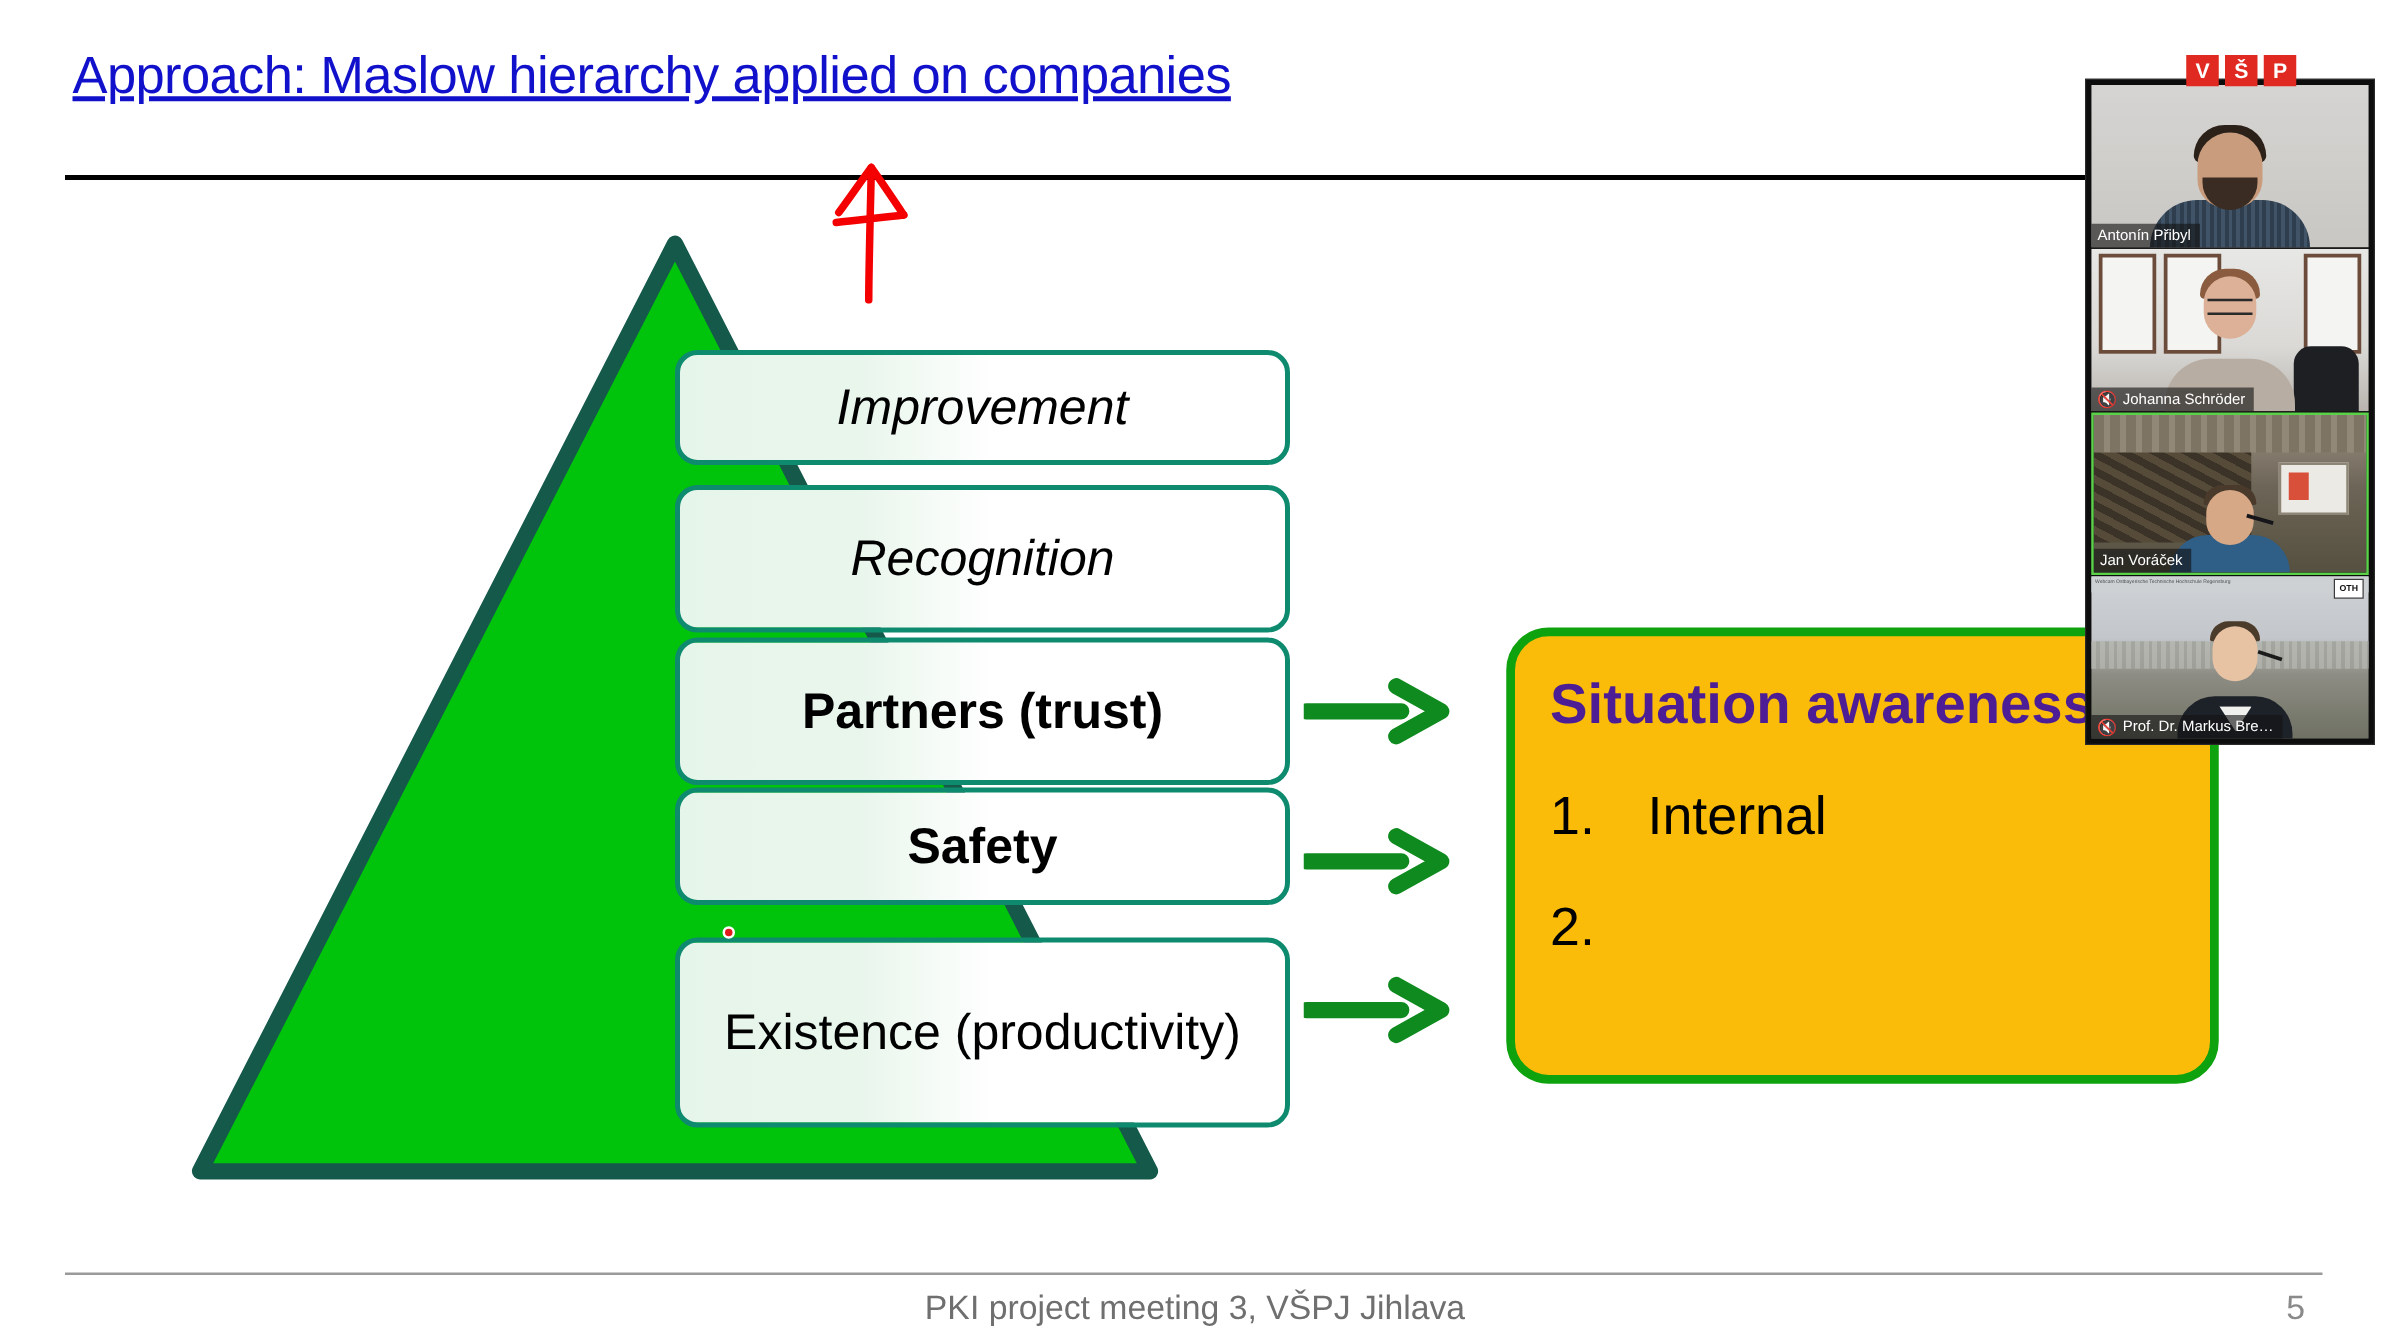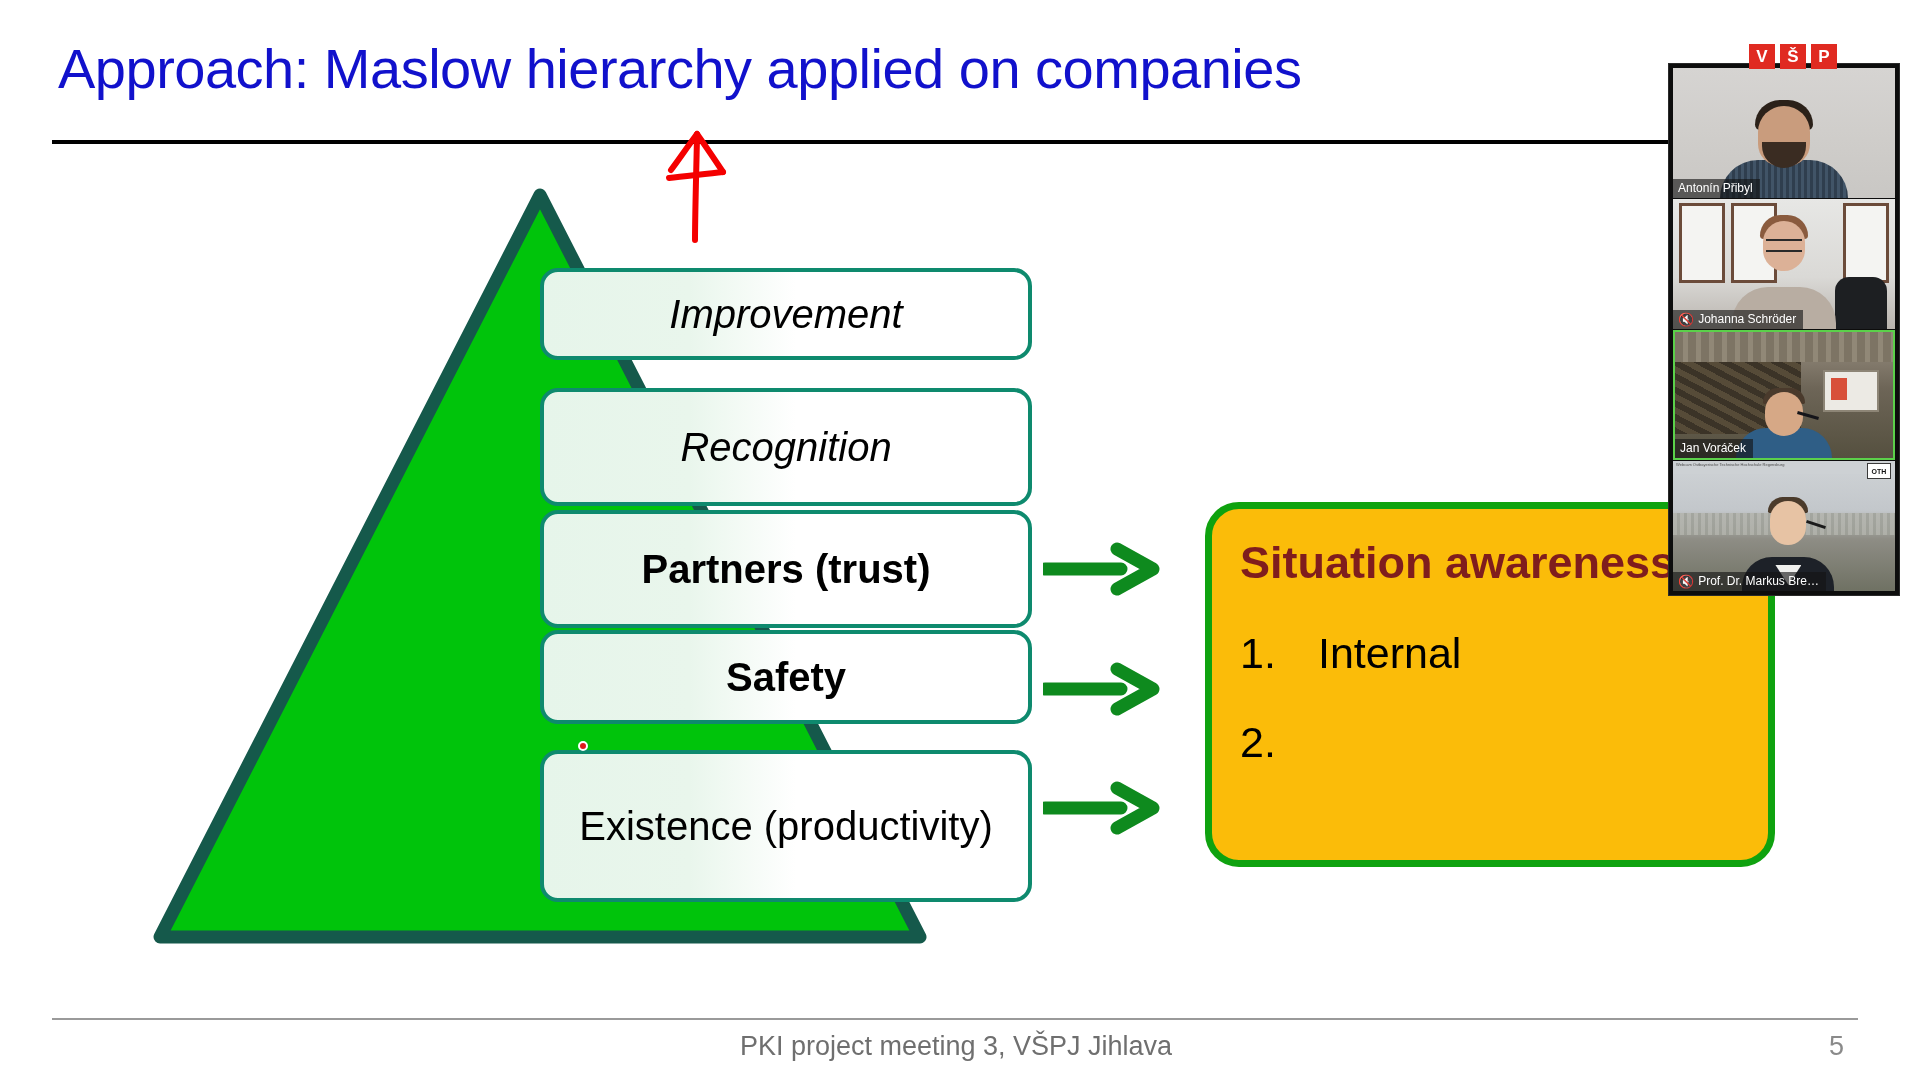--- a/index.html
+++ b/index.html
@@ -16,25 +16,26 @@
     height: 1075px;
     background: #ffffff;
     overflow: hidden;
   }
 
   
   .slide-title {
     position: absolute;
     left: 58px;
     top: 36px;
-    font-size: 56px;
+    font-size: 42px;
     color: #1111CC;
     letter-spacing: -0.5px;
     white-space: nowrap;
     font-weight: 400;
+    text-decoration: underline;
   }
   .title-rule {
     position: absolute;
     left: 52px;
     top: 140px;
     width: 1806px;
     height: 4px;
     background: #000000;
   }
 
@@ -59,21 +60,21 @@
     justify-content: center;
     color: #000000;
     left: 540px;
     width: 492px;
   }
   .level-box .level-label {
     font-size: 40px;
     line-height: 1.1;
     text-align: center;
   }
-  .lvl-improvement { top: 268px;  height: 92px; }
+  .lvl-improvement { top: 280px;  height: 92px; }
   .lvl-recognition { top: 388px;  height: 118px; }
   .lvl-partners    { top: 510px;  height: 118px; }
   .lvl-safety      { top: 630px;  height: 94px; }
   .lvl-existence   { top: 750px;  height: 152px; }
 
   .italic  { font-style: italic; font-weight: 400; }
   .bold    { font-weight: bold;  font-style: normal; }
   .regular { font-weight: 400;   font-style: normal; }
 
   .red-dot {
@@ -109,21 +110,21 @@
     background: #FBBC09;
     border: 7px solid #0FA20F;
     border-radius: 34px;
     box-sizing: border-box;
     padding: 28px 0 0 28px;
     overflow: hidden;
   }
   .callout-title {
     font-size: 45px;
     font-weight: bold;
-    color: #7f1d1d;
+    color: #4c1d95;
     white-space: nowrap;
     margin-bottom: 40px;
   }
   .callout-list { list-style: none; margin: 0; padding: 0; }
   .callout-list li {
     display: flex;
     font-size: 43px;
     color: #000000;
     margin-bottom: 40px;
     white-space: nowrap;

